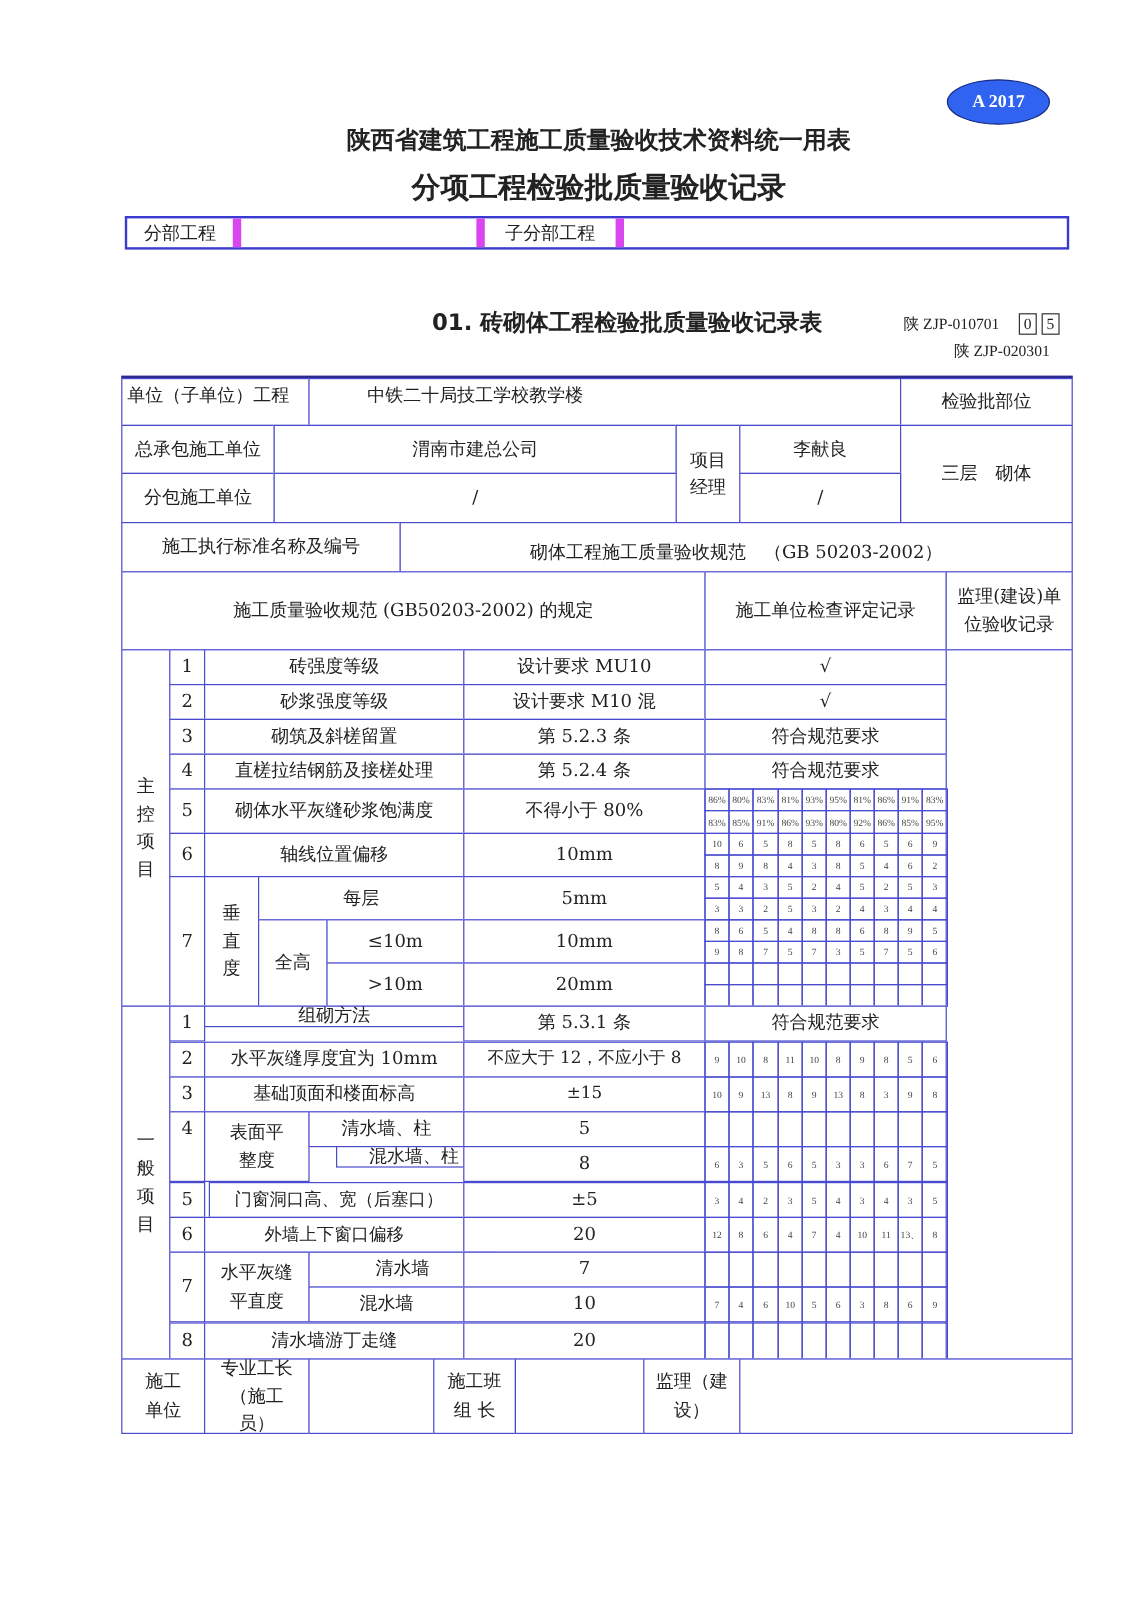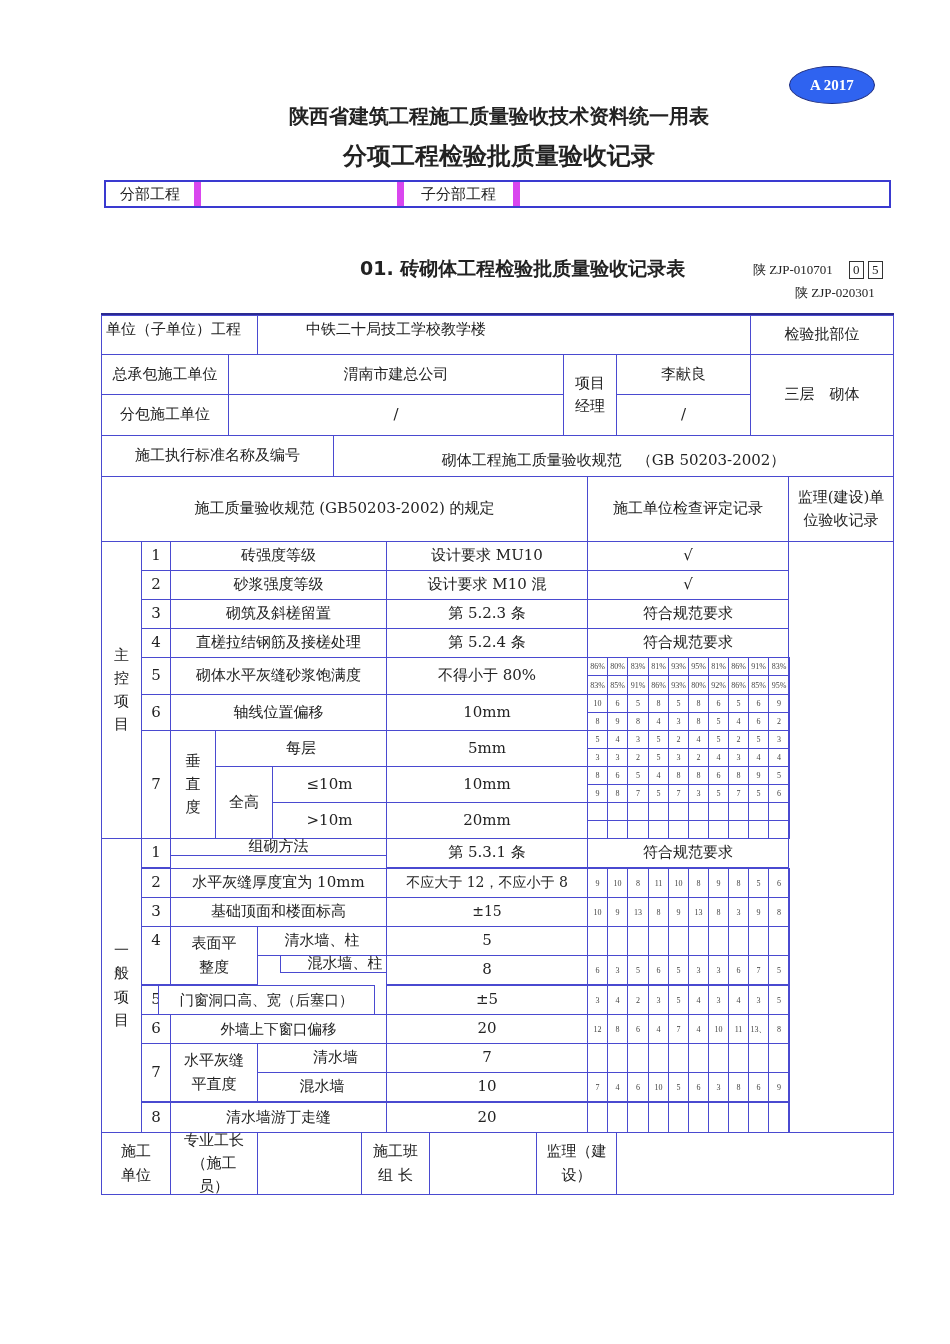--- a/index.html
+++ b/index.html
@@ -255,21 +255,21 @@
     <div class="g" style="left: 607px; top: 955px; width: 21px; height: 30px;">3</div>
     <div class="g" style="left: 627px; top: 955px; width: 22px; height: 30px;">5</div>
     <div class="g" style="left: 648px; top: 955px; width: 21px; height: 30px;">6</div>
     <div class="g" style="left: 668px; top: 955px; width: 21px; height: 30px;">5</div>
     <div class="g" style="left: 688px; top: 955px; width: 21px; height: 30px;">3</div>
     <div class="g" style="left: 708px; top: 955px; width: 21px; height: 30px;">3</div>
     <div class="g" style="left: 728px; top: 955px; width: 21px; height: 30px;">6</div>
     <div class="g" style="left: 748px; top: 955px; width: 21px; height: 30px;">7</div>
     <div class="g" style="left: 768px; top: 955px; width: 22px; height: 30px;">5</div>
     <div class="c" style="left: 141px; top: 985px; width: 30px; height: 30px;">5</div>
-    <div class="c" style="left: 158px; top: 985px; width: 217px; height: 30px; white-space: nowrap; font-size: 14.5px;">门窗洞口高、宽（后塞口）</div>
+    <div class="c" style="left: 174px; top: 985px; width: 217px; height: 30px; white-space: nowrap; font-size: 14.5px;">门窗洞口高、宽（后塞口）</div>
     <div class="c" style="left: 386px; top: 985px; width: 202px; height: 30px;">±5</div>
     <div class="g" style="left: 587px; top: 985px; width: 21px; height: 30px;">3</div>
     <div class="g" style="left: 607px; top: 985px; width: 21px; height: 30px;">4</div>
     <div class="g" style="left: 627px; top: 985px; width: 22px; height: 30px;">2</div>
     <div class="g" style="left: 648px; top: 985px; width: 21px; height: 30px;">3</div>
     <div class="g" style="left: 668px; top: 985px; width: 21px; height: 30px;">5</div>
     <div class="g" style="left: 688px; top: 985px; width: 21px; height: 30px;">4</div>
     <div class="g" style="left: 708px; top: 985px; width: 21px; height: 30px;">3</div>
     <div class="g" style="left: 728px; top: 985px; width: 21px; height: 30px;">4</div>
     <div class="g" style="left: 748px; top: 985px; width: 21px; height: 30px;">3</div>

